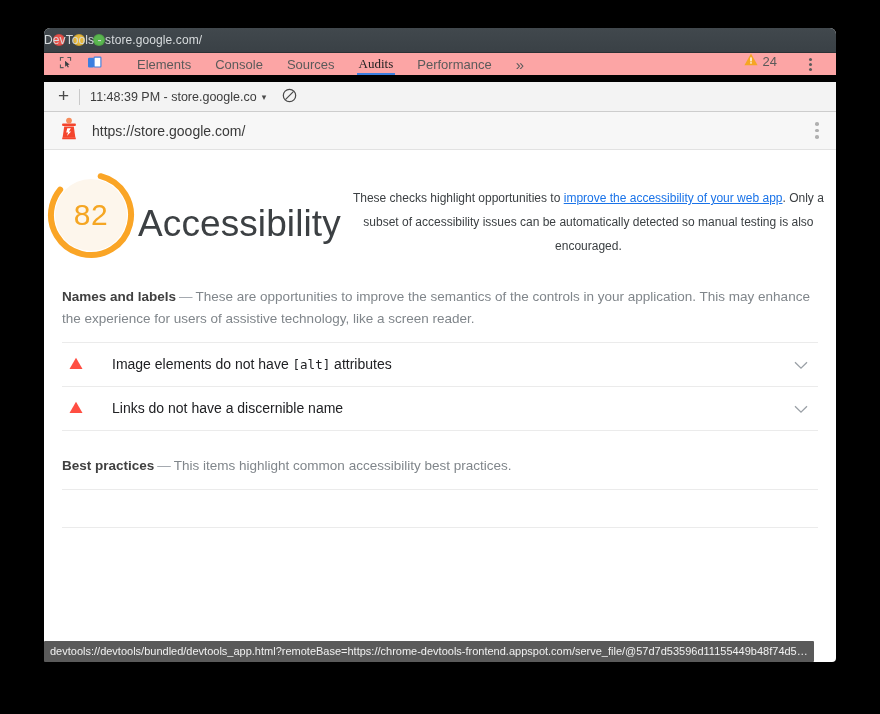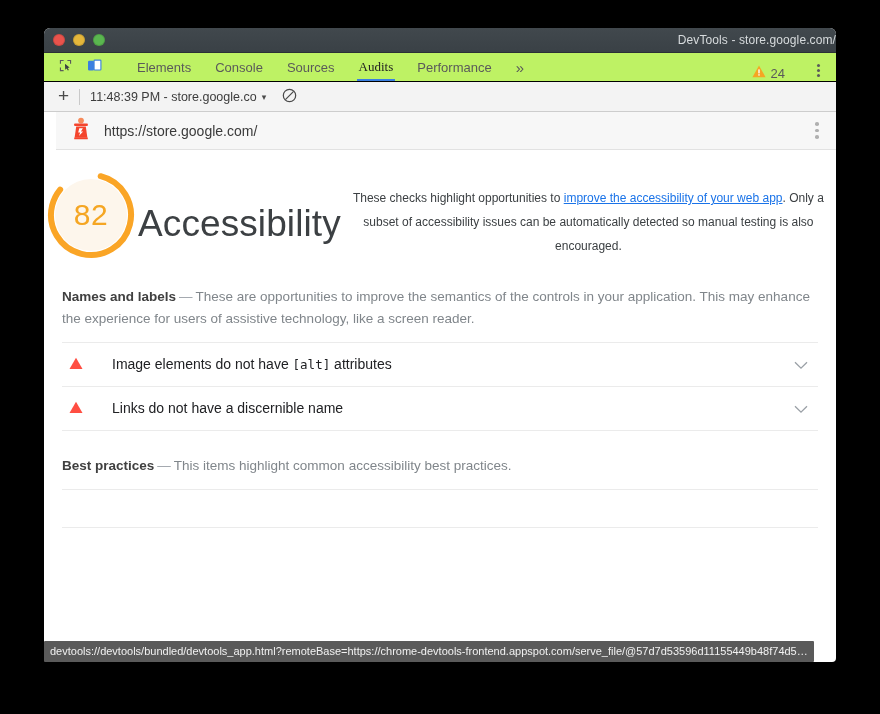--- a/index.html
+++ b/index.html
@@ -48,32 +48,32 @@
     width: 12px; height: 12px;
     border-radius: 50%;
     display: block;
   }
   .light.red    { background: #e9534c; box-shadow: inset 0 0 0 1px rgba(0,0,0,0.12); }
   .light.yellow { background: #e5b73b; box-shadow: inset 0 0 0 1px rgba(0,0,0,0.12); }
   .light.green  { background: #5ab64f; box-shadow: inset 0 0 0 1px rgba(0,0,0,0.12); }
   .titlebar-title {
     position: absolute;
     left: 0; right: 0;
-    text-align: right;
+    text-align: left;
     font-size: 12px;
     color: #d7dbdd;
     letter-spacing: 0.1px;
     pointer-events: none;
   }
 
   
   .tabstrip {
     height: 29px;
-    background: #bef264;
-    border-bottom: 1px solid #000000;
+    background: #fca5a5;
+    border-bottom: 7px solid #000000;
     display: flex;
     align-items: stretch;
     font-size: 13px;
     color: #4a4a4a;
   }
   .tool-icons {
     display: flex;
     align-items: center;
     padding: 0 6px 0 8px;
     gap: 4px;
@@ -113,22 +113,22 @@
   }
   .tab .warn-tri { flex: 0 0 auto; }
   .more-tab {
     display: flex; align-items: center;
     padding: 0 12px;
     font-size: 15px;
     color: #5a5a5a;
   }
   .tabstrip-right {
     display: flex;
-    align-items: flex-end;
-    padding-right: 7px;
+    align-items: flex-start;
+    padding-right: 15px;
     gap: 2px;
   }
   .warn-count {
     display: flex; align-items: center; gap: 5px;
     font-size: 13px;
     color: #5a5a5a;
     padding: 0 9px;
   }
   .kebab {
     width: 22px; height: 22px;
@@ -178,21 +178,20 @@
   }
 
   
   .urlbar {
     height: 38px;
     background: #f7f7f7;
     border-bottom: 1px solid #e2e2e2;
     display: flex;
     align-items: center;
     padding: 0 8px 0 14px;
-    margin-left: 12px;
   }
   .lh-icon { flex: 0 0 auto; margin-right: 12px; }
   .url-text {
     font-size: 14px;
     color: #3a3a3a;
     flex: 1;
   }
   .url-kebab {
     width: 22px; height: 22px;
     display: flex; flex-direction: column;

